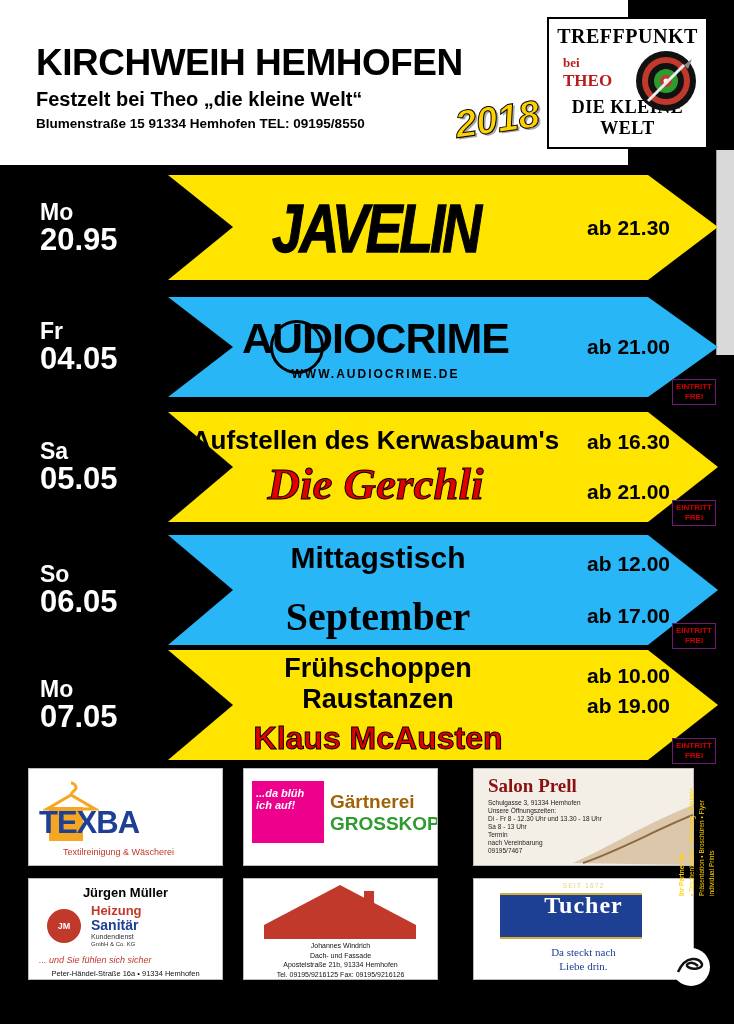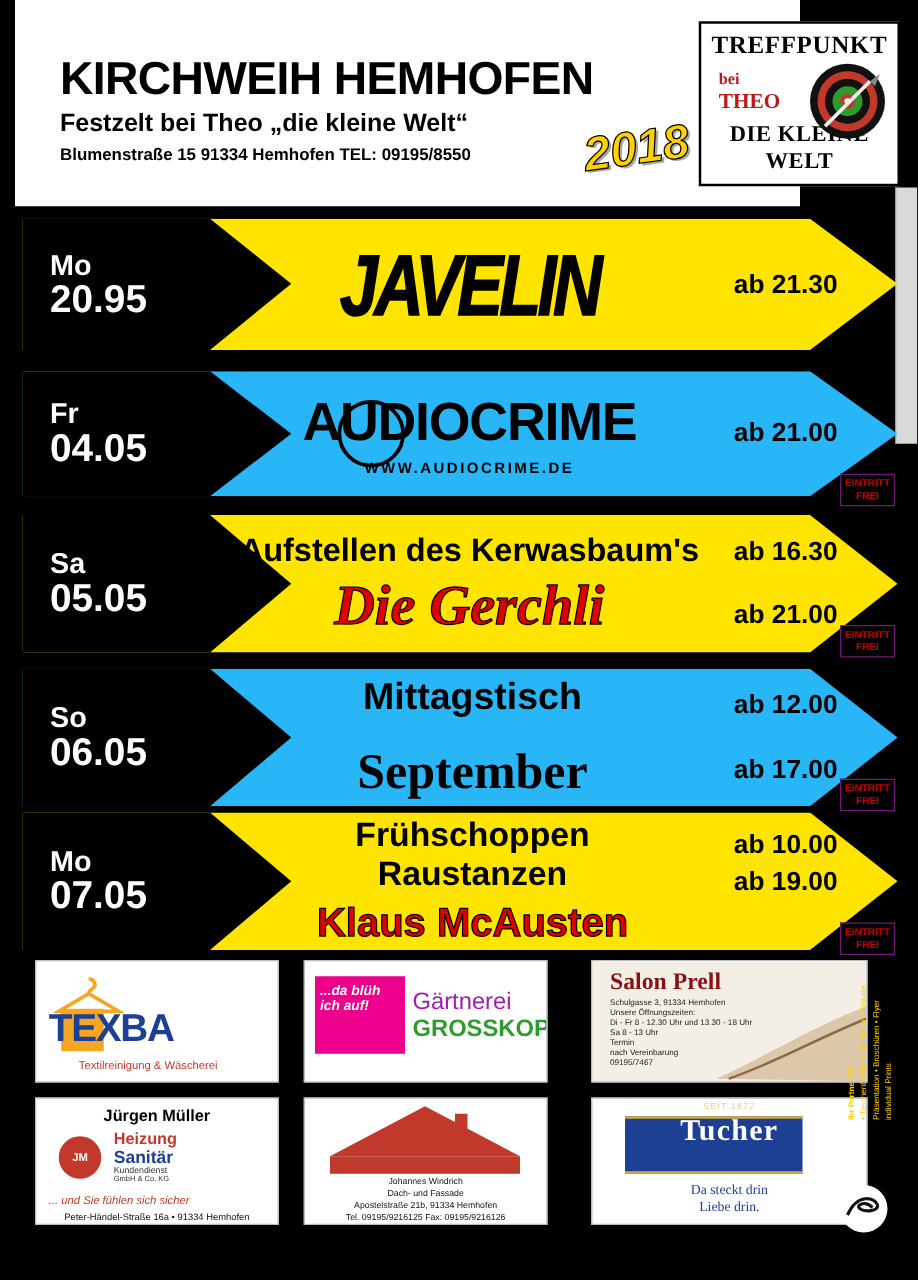--- a/index.html
+++ b/index.html
@@ -12,21 +12,21 @@
   #poster {
     position: relative;
     width: 734px; height: 1024px;
     background: #000;
     overflow: hidden;
   }
 
   
   .header {
     position: absolute;
-    left: 12px; top: 0;
+    left: 0; top: 0;
     width: 628px; height: 165px;
     background: #fff;
   }
   .hdr-title {
     position: absolute;
     left: 36px; top: 42px;
     font-size: 37px;
     font-weight: bold;
     letter-spacing: -0.5px;
     color: #000;
@@ -288,21 +288,21 @@
     width: 72px; height: 62px;
     background: #ec008c;
     color: #fff;
     font-size: 11px; font-weight: bold;
     font-style: italic;
     padding: 6px 4px;
     line-height: 12px;
   }
   .gaert-l1 {
     position: absolute; left: 86px; top: 22px;
-    font-size: 19px; font-weight: normal; color: #a21caf;
+    font-size: 19px; font-weight: bold; color: #a16207;
   }
   .gaert-l2 {
     position: absolute; left: 86px; top: 44px;
     font-size: 19px; font-weight: bold; color: #2e9b2e;
   }
 
   
   .prell-bg { position: absolute; inset: 0; background: #f3efe6; }
   .prell-title {
     position: absolute; left: 14px; top: 6px;
@@ -647,21 +647,21 @@
         <div>Handy: 0171 / 3114513</div>
 
       </div>
     </div>
 
     <div class="ad ad-r2 ad-c3">
       <div class="tu-band"></div>
       <div class="tu-seit">SEIT 1672</div>
       <div class="tu-name">Tucher</div>
       <div class="tu-slog">
-        <div>Da steckt drin</div>
+        <div>Da steckt nach</div>
         <div>Liebe drin.</div>
       </div>
     </div>
   </div>
 
   <div class="side-credit">
     <span class="sc1">Ihr Partner für</span>
     <span class="sc2">• Taschenbücher • Werbung • Plakate</span>
     <span class="sc3">Präsentation • Broschüren • Flyer</span>
     <span class="sc4">individual Prints</span>

